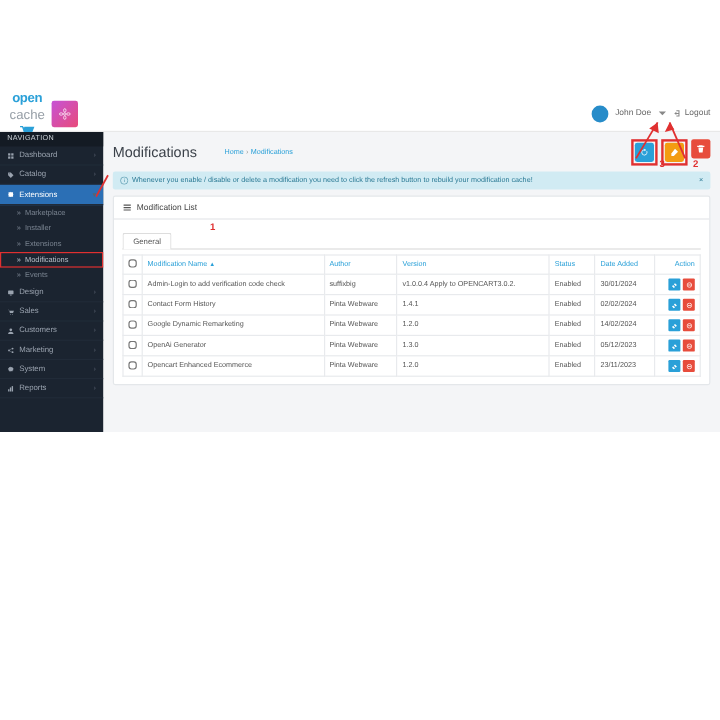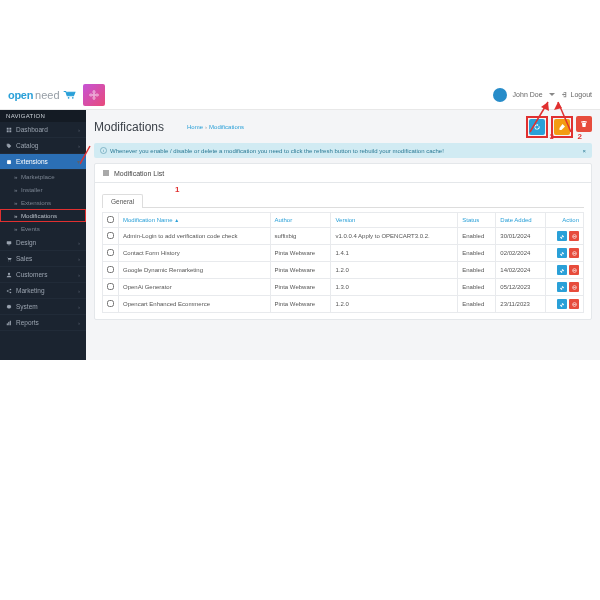--- a/index.html
+++ b/index.html
@@ -1,20 +1,20 @@
 <!DOCTYPE html>
 <html><head>
 <meta charset="utf-8">
 <style>
 * { margin:0; padding:0; box-sizing:border-box; font-family:-apple-system,"Segoe UI",Arial,sans-serif; }
 body { width:600px; height:600px; background:#fff; overflow:hidden; position:relative; }
 .frame { position:absolute; left:0; top:80px; width:600px; height:280px; background:#f4f5f7; }
 
 .hdr { height:30px; background:#fff; display:flex; align-items:center; padding:0 8px; border-bottom:1px solid #e8e8e8; }
-.logo { display:flex; align-items:center; gap:2px; }
+.logo { display:flex; align-items:center; gap:2px;flex-direction:column; }
 .logo-txt1 { color:#2aa0d8; font-weight:700; font-size:11px; letter-spacing:-0.3px; }
 .logo-txt2 { color:#969ea6; font-weight:400; font-size:11px; }
 .logo-cart { width:14px; height:10px; margin-left:1px; }
 .spinner-badge { width:22px; height:22px; background:linear-gradient(135deg,#c653d6,#e84a7a); border-radius:2px; margin-left:6px; display:flex; align-items:center; justify-content:center; }
 .hdr-r { margin-left:auto; display:flex; align-items:center; gap:6px; font-size:7px; color:#666; }
 .avatar { width:14px; height:14px; border-radius:50%; background:#278cc9; }
 .caret { width:0;height:0;border-left:3px solid transparent;border-right:3px solid transparent;border-top:3px solid #888; }
 .logout { display:flex; align-items:center; gap:3px; }
 
 .body { display:flex; height:250px; }
@@ -65,21 +65,21 @@
 .ann-num { position:absolute; color:#e03030; font-size:8px; font-weight:700; }
 .arrow-svg { position:absolute; pointer-events:none; }
 </style>
 </head>
 <body>
 
 <div class="frame">
   <div class="hdr">
     <div class="logo">
       <span class="logo-txt1">open</span>
-        <span class="logo-txt2">need</span>
+        <span class="logo-txt2">cache</span>
       <svg class="logo-cart" viewBox="0 0 20 14">
           <path fill="#2aa0d8" d="M1 2h3l2 6h9l2-5H6" stroke="#2aa0d8" stroke-width="1.5"></path>
           <circle cx="8" cy="11" r="1.2" fill="#2aa0d8"></circle>
           <circle cx="14" cy="11" r="1.2" fill="#2aa0d8"></circle>
         </svg>
     </div>
     <div class="spinner-badge">
       <svg width="12" height="12" viewBox="0 0 24 24">
           <g fill="none" stroke="#fff" stroke-width="1.2">
             <circle cx="12" cy="12" r="2"></circle>

